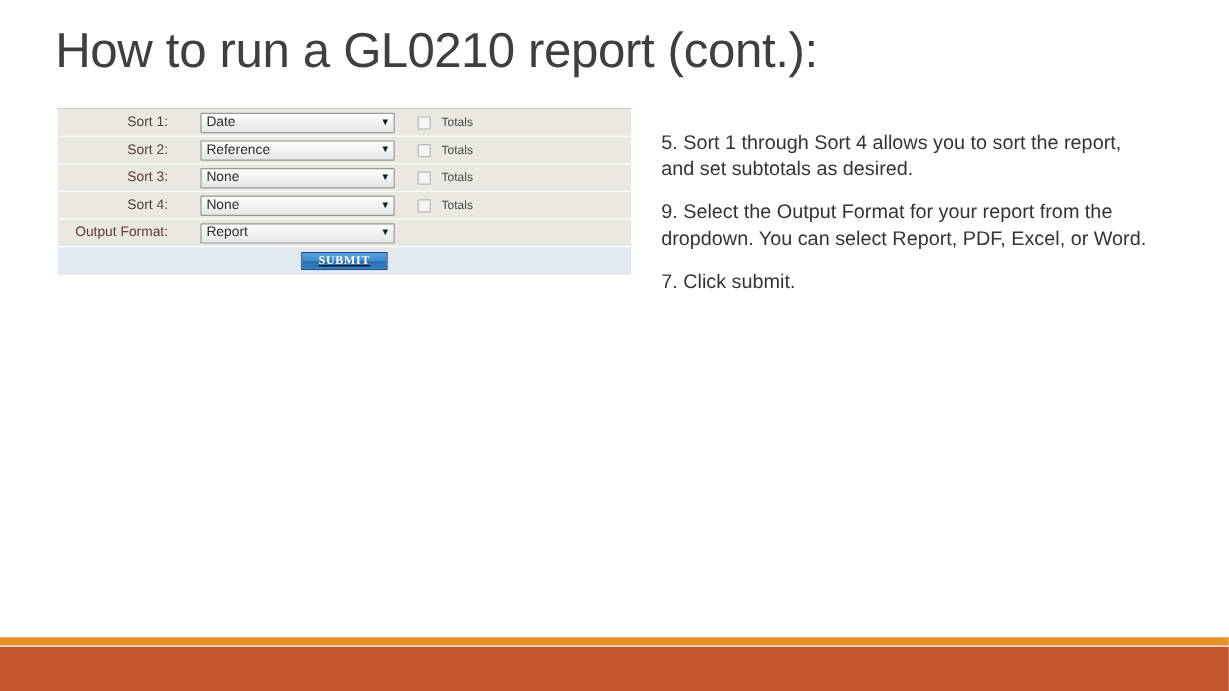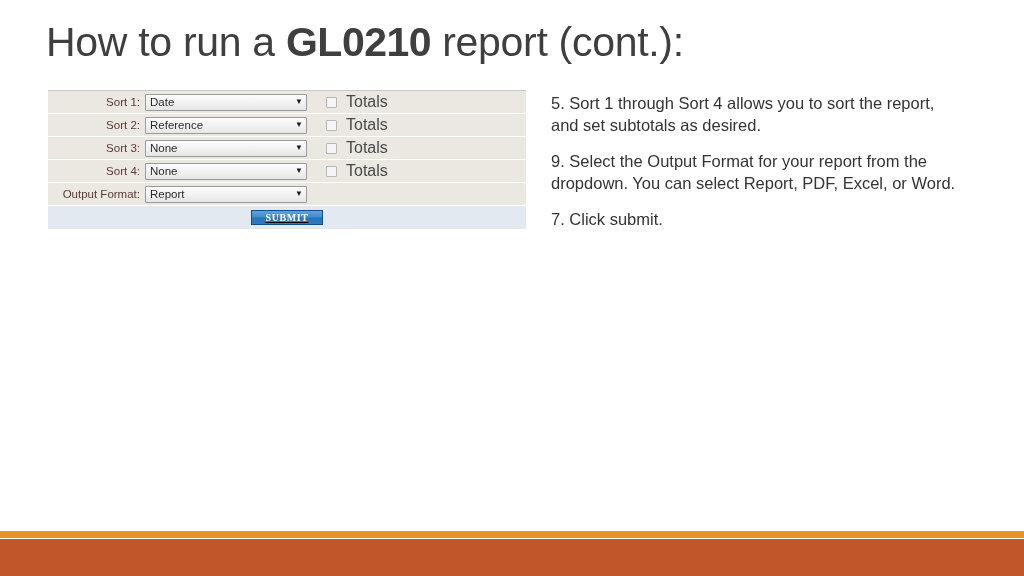--- a/index.html
+++ b/index.html
@@ -22,21 +22,21 @@
     top: 18px;
     font-size: 41px;
     line-height: 48px;
     color: #3f3f3f;
     font-weight: 300;
     letter-spacing: -0.3px;
     white-space: nowrap;
     font-family: "Liberation Sans", sans-serif;
   }
   .slide-title .code {
-    font-weight: bold;
+    font-weight: normal;
     letter-spacing: -0.5px;
   }
 
   
   .form-shot {
     position: absolute;
     left: 48px;
     top: 90px;
     width: 478px;
     background: #ffffff;
@@ -72,20 +72,21 @@
     box-sizing: border-box;
     background: linear-gradient(to bottom, #fdfdfd 0%, #f1f1f1 55%, #e6e6e6 100%);
     border: 1px solid #9a9a9a;
     border-radius: 1px;
     display: flex;
     align-items: center;
     position: relative;
     color: #2b2b2b;
     font-size: 11.5px;
     padding-left: 4px;
+    margin-left: 22px;
   }
   .select-box .sel-val {
     flex: 1 1 auto;
     white-space: nowrap;
     overflow: hidden;
   }
   .select-box .caret {
     width: 14px;
     flex: 0 0 14px;
     text-align: center;
@@ -104,21 +105,21 @@
     height: 11px;
     box-sizing: border-box;
     border: 1px solid #b8b8b8;
     background: #f5f5f5;
     border-radius: 1px;
     flex: 0 0 11px;
   }
   .totals-label {
     margin-left: 9px;
     color: #494949;
-    font-size: 16px;
+    font-size: 10px;
     white-space: nowrap;
   }
 
   .stoneonly-cbox { margin-left: 89px; }
   .stoneonly-label {
     margin-left: 10px;
     color: #3b3b3b;
     font-size: 11.5px;
     white-space: nowrap;
   }
@@ -142,21 +143,21 @@
     align-items: center;
     justify-content: center;
     box-sizing: border-box;
     line-height: 1;
   }
 
   
   .notes {
     position: absolute;
     left: 551px;
-    top: 92px;
+    top: 108px;
     width: 406px;
     color: #343434;
     font-size: 16.5px;
     line-height: 22px;
     font-family: "Liberation Sans", sans-serif;
   }
   .notes p {
     margin: 0 0 14px 0;
   }
   .notes p:last-child { margin-bottom: 8px; }

